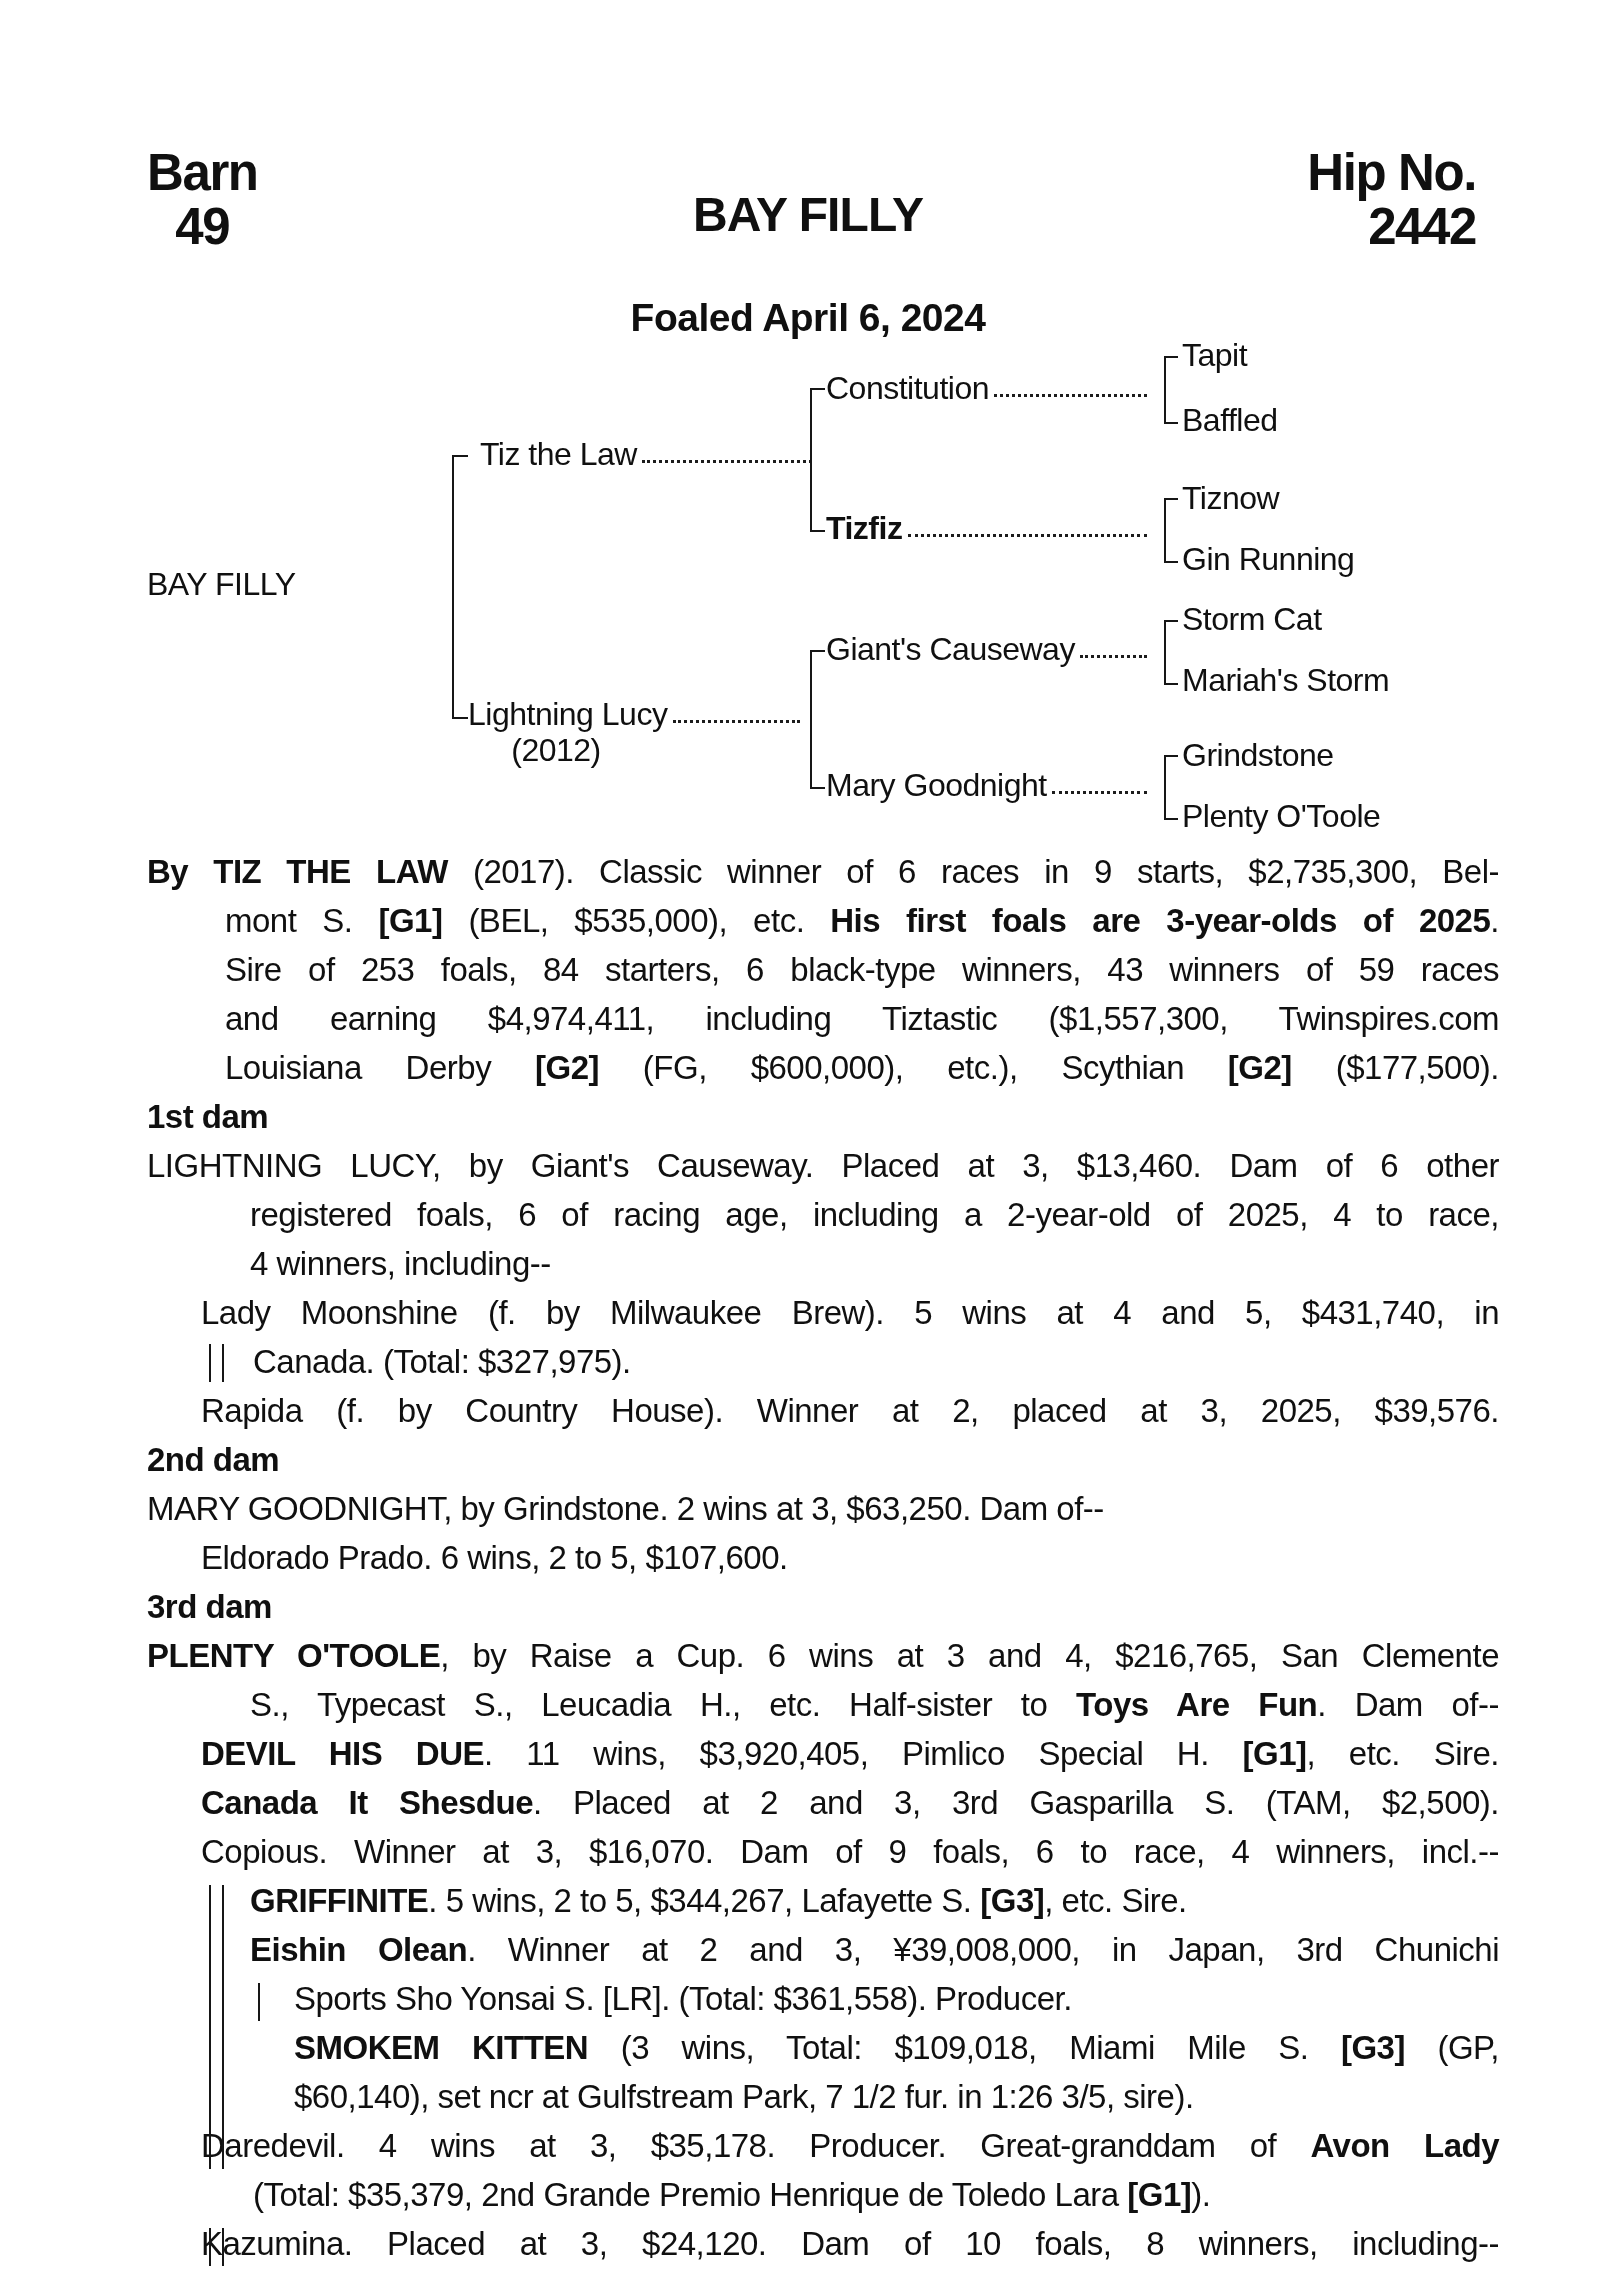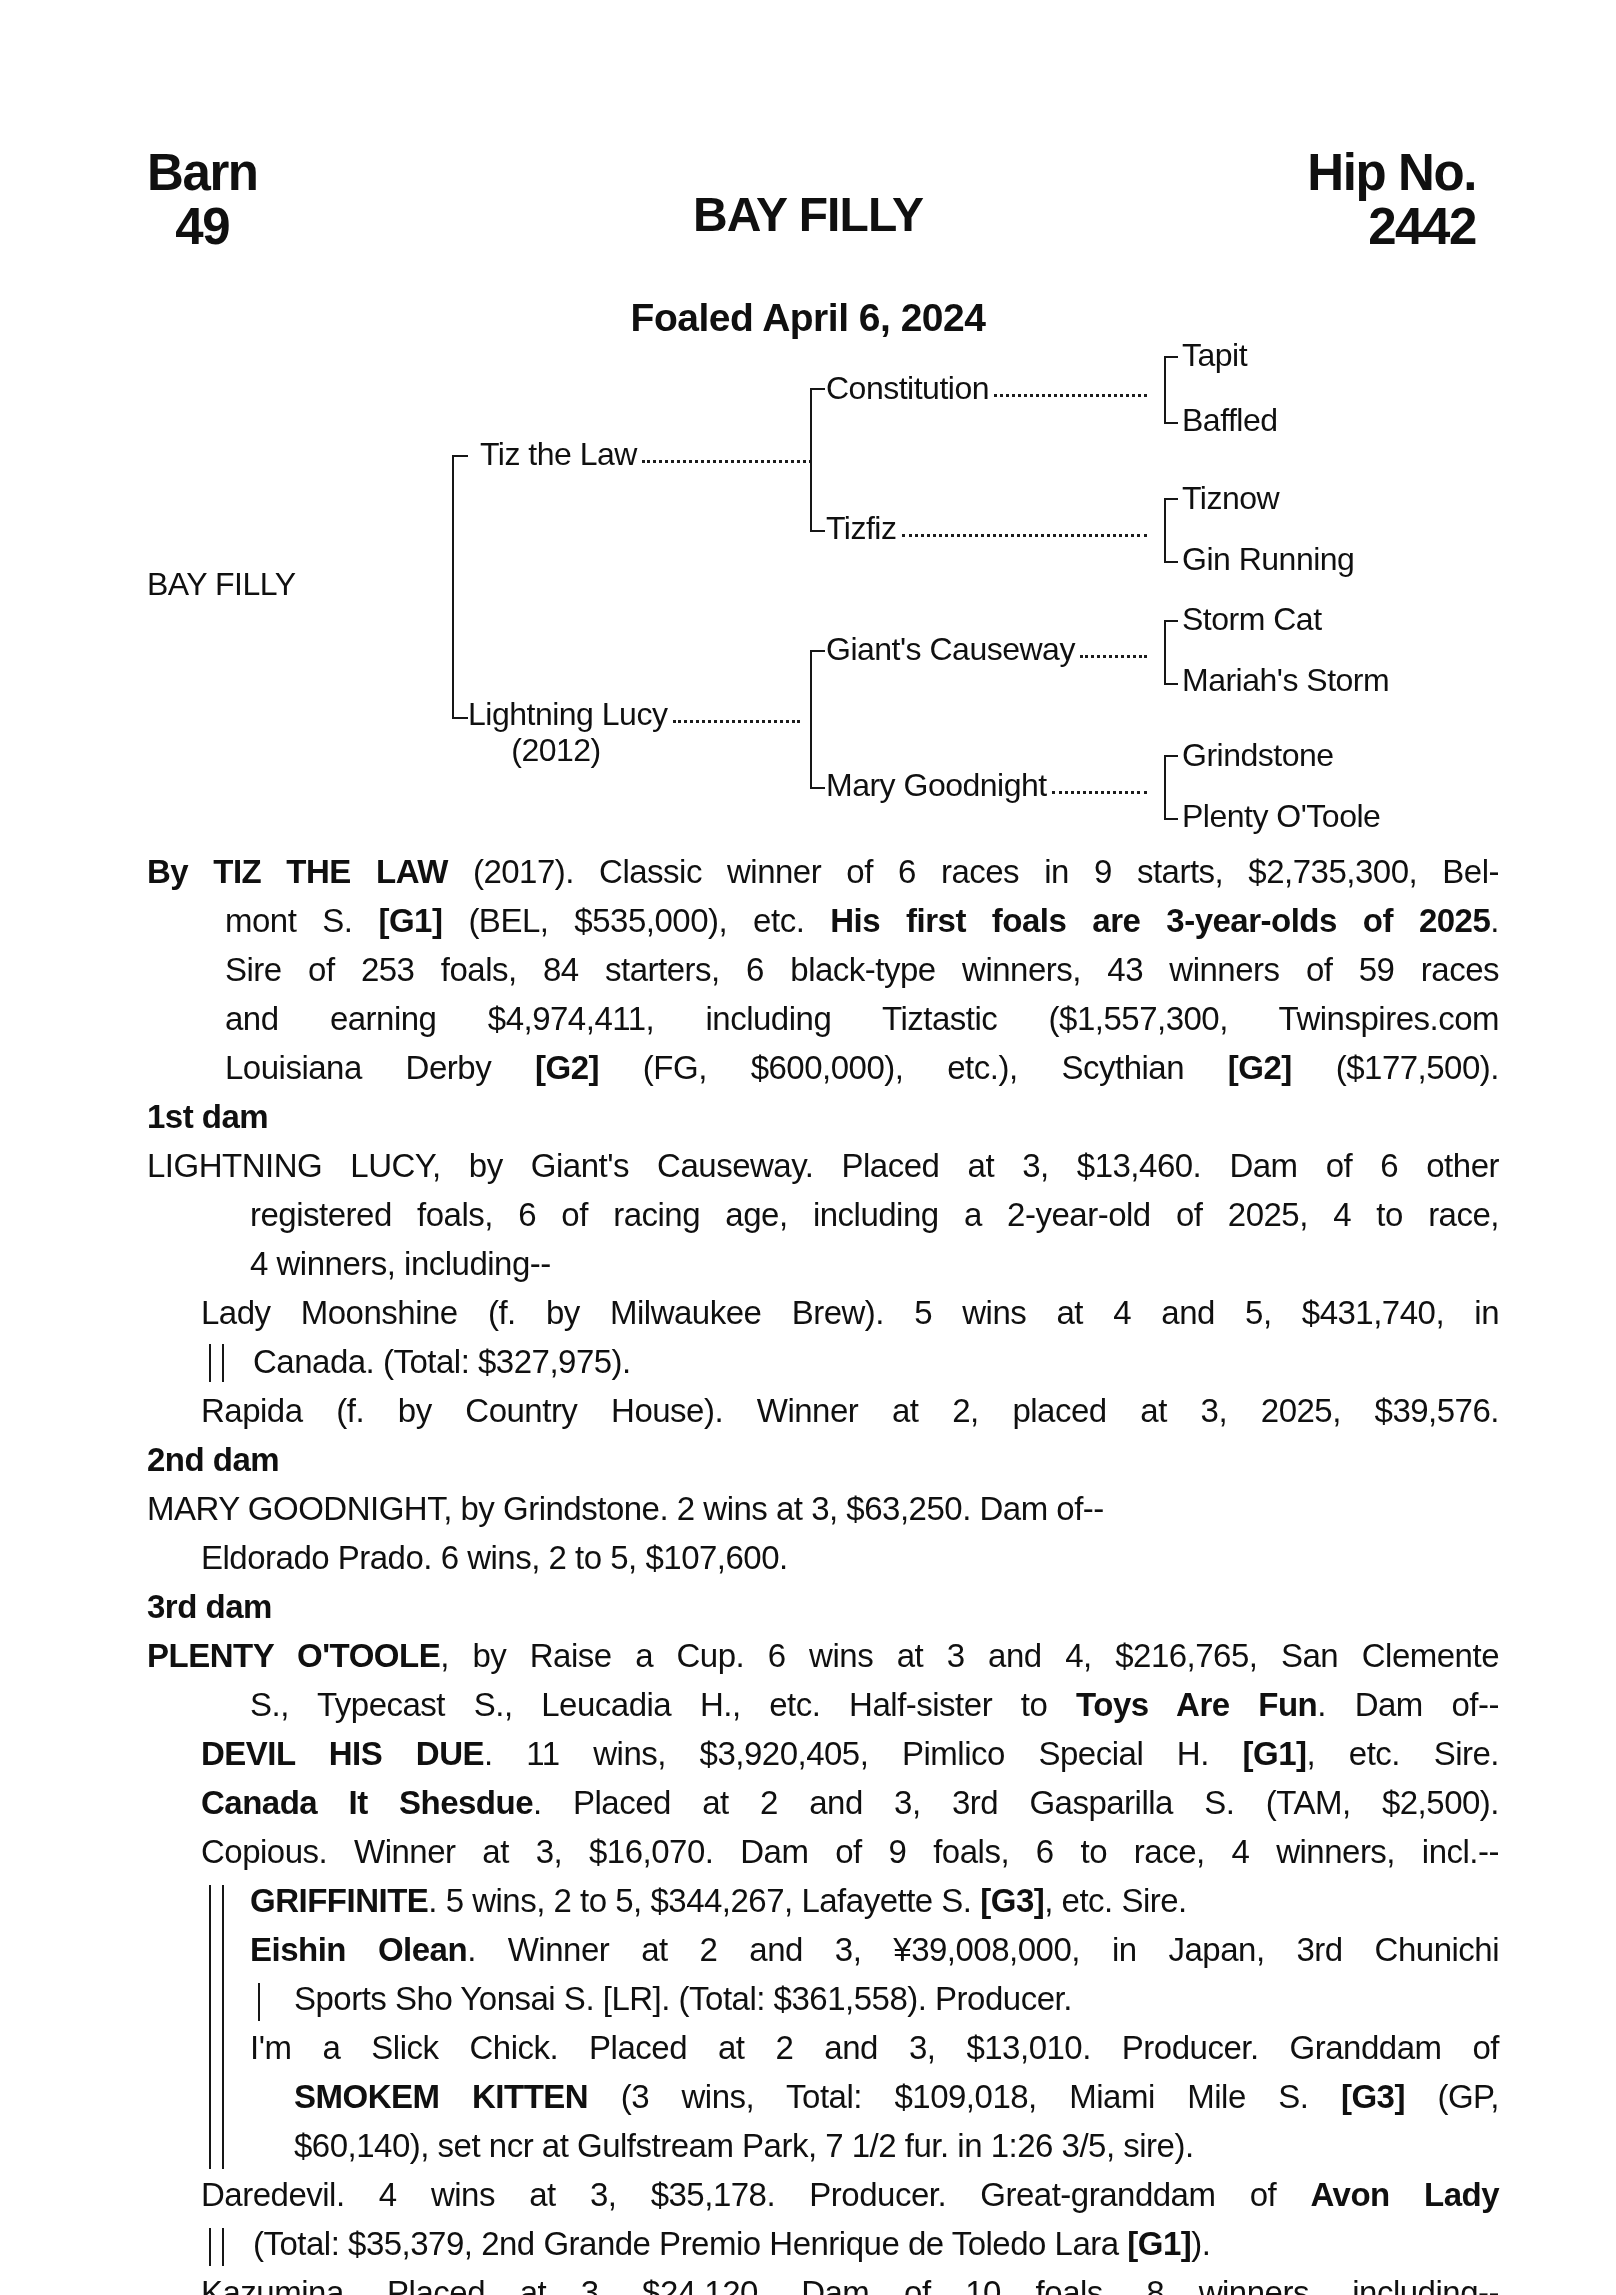--- a/index.html
+++ b/index.html
@@ -74,21 +74,21 @@
   </div>
   <div class="abs yr" style="left:487px;top:732px;width:138px;">(2012)</div>
 
   <div class="abs bracket" style="left:810px;top:388px;width:13px;height:140px;"></div>
   <div class="abs bracket" style="left:810px;top:650px;width:13px;height:135px;"></div>
 
   <div class="abs tree-row" style="left:826px;top:370px;width:326px;">
     <span class="tname">Constitution</span>
     <span class="dots"></span>
   </div>
-  <div class="abs tree-row" style="left:826px;top:510px;width:326px;">
+  <div class="abs tree-row" style="left:826px;top:510px;width:326px;font-weight:bold;">
     <span class="tname">Tizfiz</span>
     <span class="dots"></span>
   </div>
   <div class="abs tree-row" style="left:826px;top:631px;width:326px;">
     <span class="tname">Giant's Causeway</span>
     <span class="dots"></span>
   </div>
   <div class="abs tree-row" style="left:826px;top:767px;width:326px;">
     <span class="tname">Mary Goodnight</span>
     <span class="dots"></span>
@@ -126,21 +126,20 @@
       <div class="bl l1"><span>Eldorado Prado. 6 wins, 2 to 5, $107,600.</span></div>
       <div class="bl m"><span class="b">3rd dam</span></div>
       <div class="bl m j"><span class="b">PLENTY O'TOOLE</span><span>, by Raise a Cup. 6 wins at 3 and 4, $216,765, San Clemente</span></div>
       <div class="bl dh j"><span>S., Typecast S., Leucadia H., etc. Half-sister to </span><span class="b">Toys Are Fun</span><span>. Dam of--</span></div>
       <div class="bl l1 j"><span class="b">DEVIL HIS DUE</span><span>. 11 wins, $3,920,405, Pimlico Special H. </span><span class="b">[G1]</span><span>, etc. Sire.</span></div>
       <div class="bl l1 j"><span class="b">Canada It Shesdue</span><span>. Placed at 2 and 3, 3rd Gasparilla S. (TAM, $2,500).</span></div>
       <div class="bl l1 j"><span>Copious. Winner at 3, $16,070. Dam of 9 foals, 6 to race, 4 winners, incl.--</span></div>
       <div class="bl l2"><span class="b">GRIFFINITE</span><span>. 5 wins, 2 to 5, $344,267, Lafayette S. </span><span class="b">[G3]</span><span>, etc. Sire.</span></div>
       <div class="bl l2 j"><span class="b">Eishin Olean</span><span>. Winner at 2 and 3, ¥39,008,000, in Japan, 3rd Chunichi</span></div>
       <div class="bl bs"><span>Sports Sho Yonsai S. [LR]. (Total: $361,558). Producer.</span></div>
-      <div class="bl l2 j"><span>I'm a Slick Chick. Placed at 2 and 3, $13,010. Producer. Granddam of</span></div>
       <div class="bl l3 j"><span class="b">SMOKEM KITTEN</span><span> (3 wins, Total: $109,018, Miami Mile S. </span><span class="b">[G3]</span><span> (GP,</span></div>
       <div class="bl l3"><span>$60,140), set ncr at Gulfstream Park, 7 1/2 fur. in 1:26 3/5, sire).</span></div>
       <div class="bl l1 j"><span>Daredevil. 4 wins at 3, $35,178. Producer. Great-granddam of </span><span class="b">Avon Lady</span></div>
       <div class="bl bd"><span>(Total: $35,379, 2nd Grande Premio Henrique de Toledo Lara </span><span class="b">[G1]</span><span>).</span></div>
       <div class="bl l1 j"><span>Kazumina. Placed at 3, $24,120. Dam of 10 foals, 8 winners, including--</span></div>
     </div>
 
 <div class="rule" style="left: 209px; top: 1344px; height: 38px;"></div>
     <div class="rule" style="left: 222px; top: 1344px; height: 38px;"></div>
     <div class="rule" style="left: 209px; top: 1885px; height: 284px;"></div>

